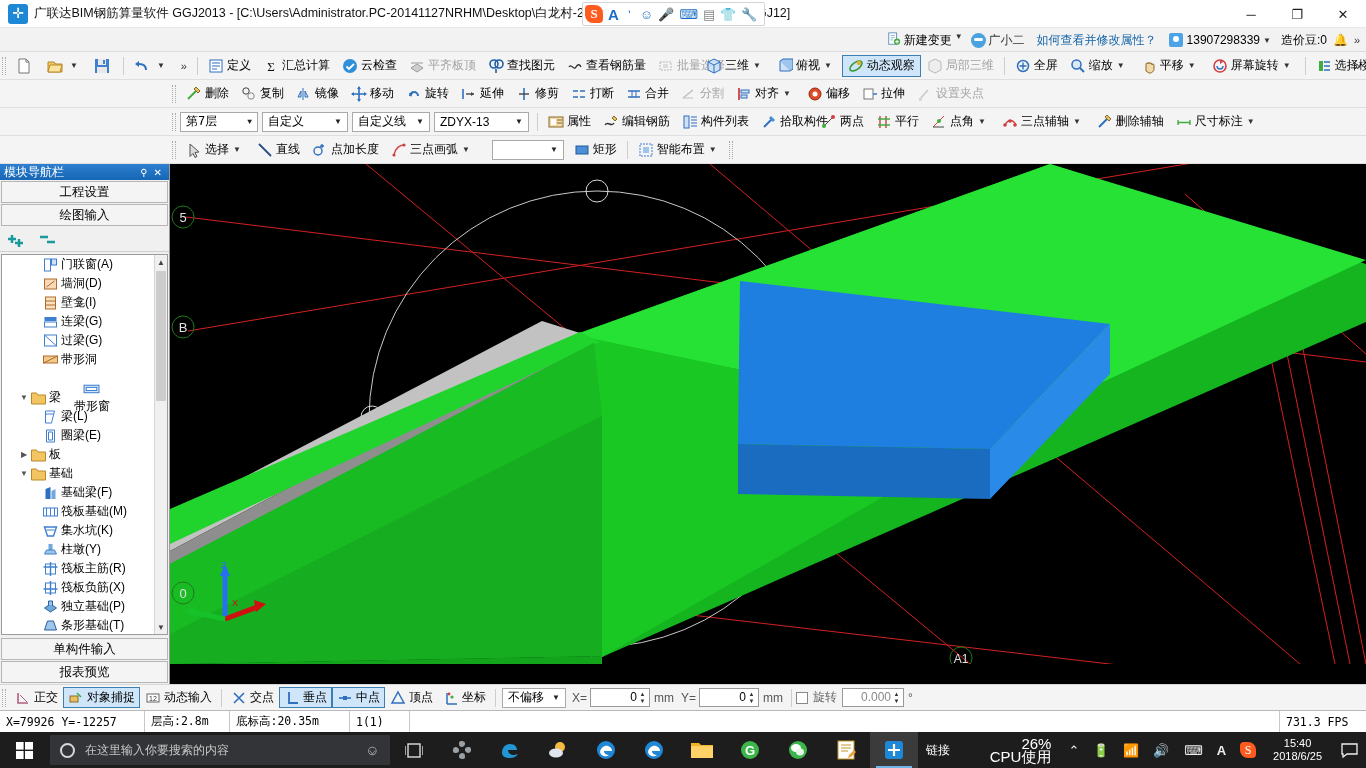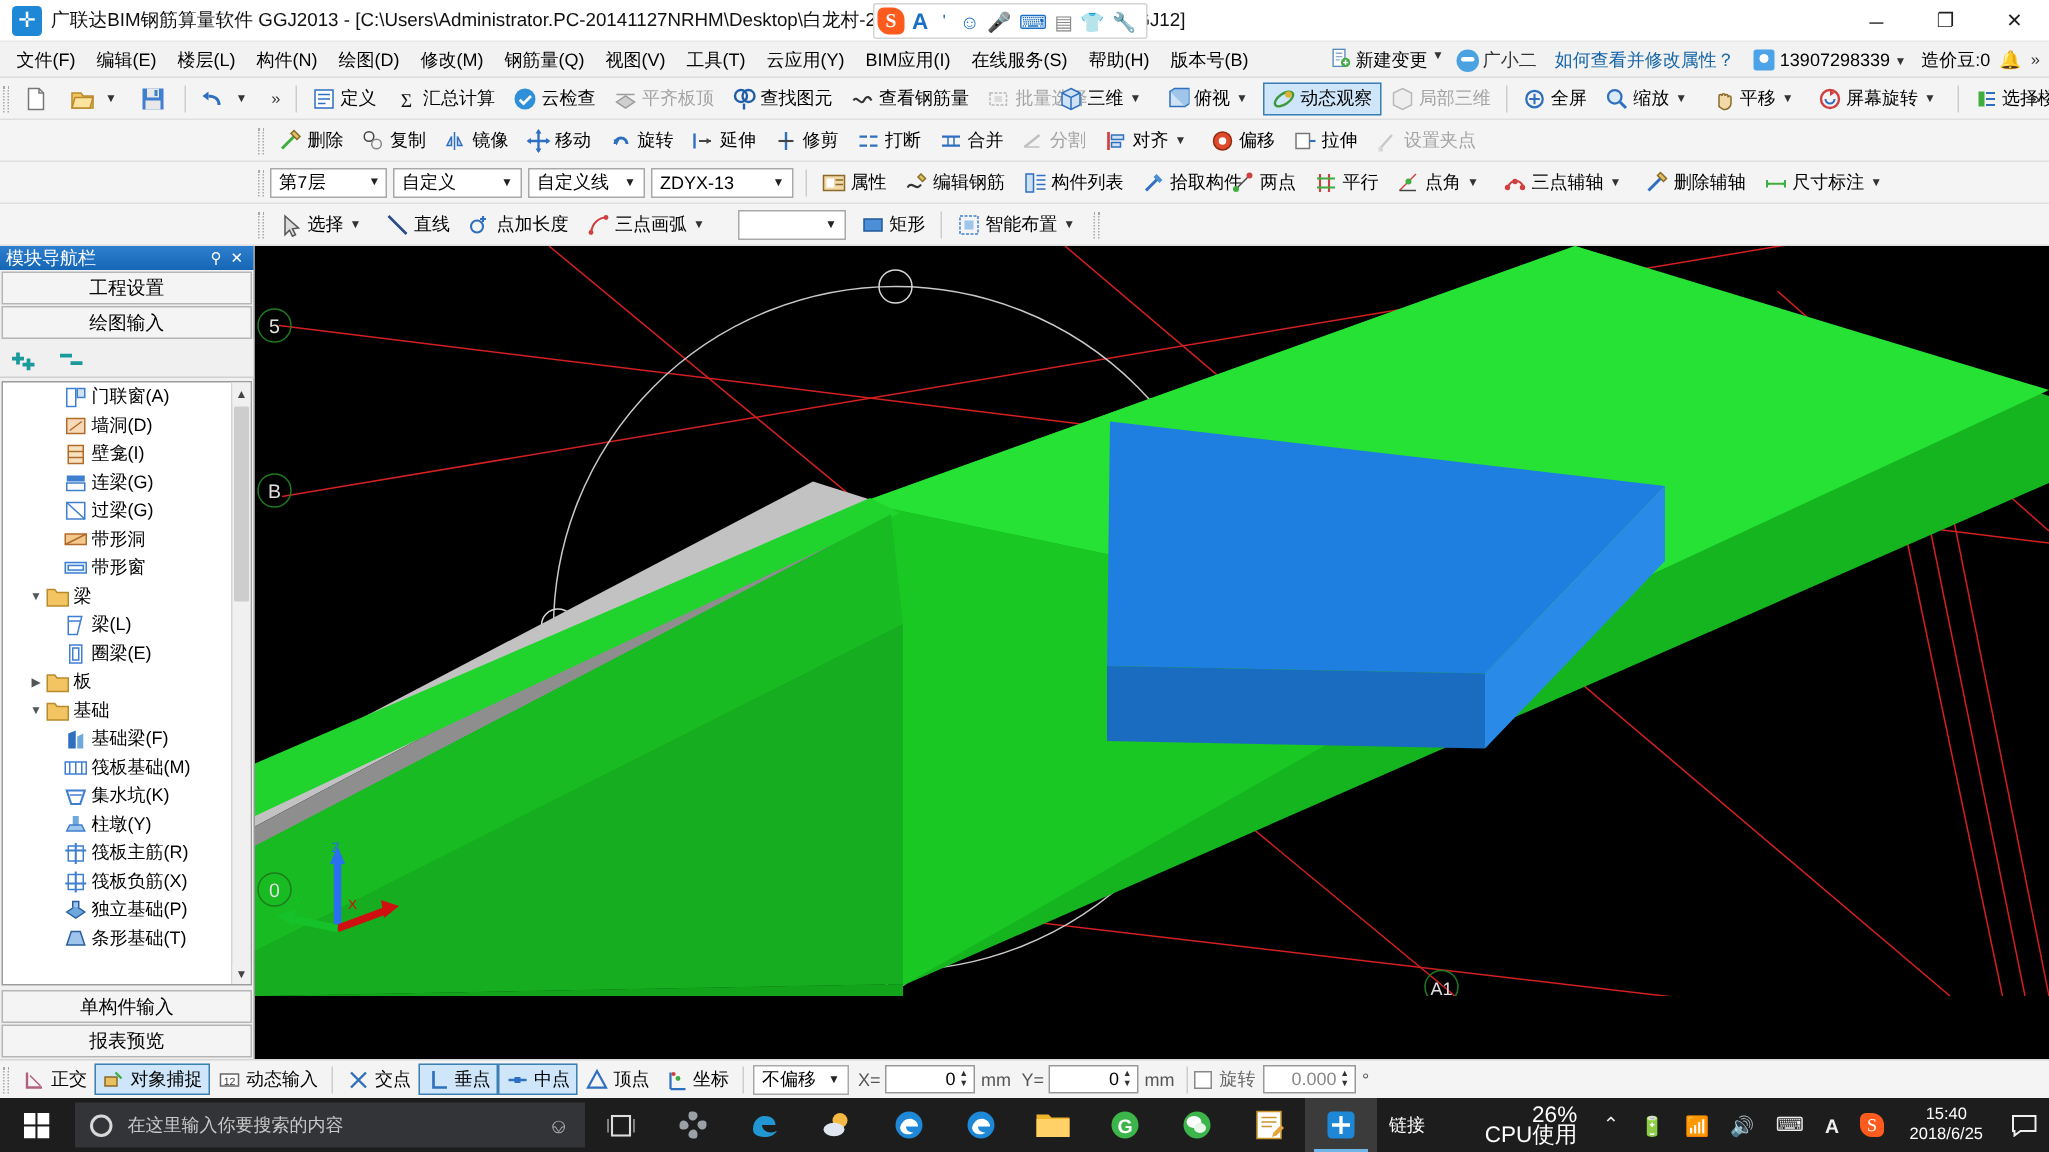--- a/index.html
+++ b/index.html
@@ -124,36 +124,20 @@
     </div>
 
     <div class="wbtns">
       <div class="wbtn">─</div>
       <div class="wbtn">❐</div>
       <div class="wbtn close">✕</div>
     </div>
   </div>
 
   <div class="menubar">
-    <div id="menu-items" style="display:flex;align-items:center;padding-left:4px;">
-        <div class="mi">文件(F)</div>
-        <div class="mi">编辑(E)</div>
-        <div class="mi">楼层(L)</div>
-        <div class="mi">构件(N)</div>
-        <div class="mi">绘图(D)</div>
-        <div class="mi">修改(M)</div>
-        <div class="mi">钢筋量(Q)</div>
-        <div class="mi">视图(V)</div>
-        <div class="mi">工具(T)</div>
-        <div class="mi">云应用(Y)</div>
-        <div class="mi">BIM应用(I)</div>
-        <div class="mi">在线服务(S)</div>
-        <div class="mi">帮助(H)</div>
-        <div class="mi">版本号(B)</div>
-      </div>
     <div class="mb-right">
       <span style="display:flex;padding:0 4px;">
         <svg class="small-ico" viewBox="0 0 16 16">
             <rect x="2" y="1" width="9" height="13" fill="#fff" stroke="#5588bb"></rect>
             <path d="M4 4h5M4 6.5h5M4 9h3" stroke="#88aacc" fill="none"></path>
             <circle cx="11.5" cy="11" r="3.5" fill="#3faa3f"></circle>
             <path d="M11.5 9v4M9.5 11h4" stroke="#fff" stroke-width="1.2"></path>
           </svg>
         <span>新建变更</span>
         <span class="chev">▼</span>
@@ -661,21 +645,21 @@
               <span class="lbl">过梁(G)</span>
             </div>
             <div class="trow" style="padding-left: 28px;">
               <span class="tgl" style="font-size: 8px;"></span>
               <svg class="ti" viewBox="0 0 16 16" style="width: 17px; height: 16px;">
                 <rect x="1" y="4" width="14" height="7" fill="#f2c98a" stroke="#b06a2a"></rect>
                 <path d="M1 11l14-7" stroke="#b06a2a"></path>
               </svg>
               <span class="lbl">带形洞</span>
             </div>
-            <div class="trow" style="padding-left: 28px;">
+            <div class="trow" style="padding-left: 28px; flex-direction: column;">
               <span class="tgl" style="font-size: 8px;"></span>
               <svg class="ti" viewBox="0 0 16 16" style="width: 17px; height: 16px;">
                 <rect x="1" y="4" width="14" height="7" fill="#dff0fb" stroke="#3f7fd0"></rect>
                 <rect x="3" y="6" width="10" height="3" fill="#fff" stroke="#3f7fd0"></rect>
               </svg>
               <span class="lbl">带形窗</span>
             </div>
             <div class="trow" style="padding-left: 16px;">
               <span class="tgl" style="font-size: 8px;">▼</span>
               <svg class="ti" viewBox="0 0 16 16" style="width: 17px; height: 16px;">
@@ -952,20 +936,28 @@
     <div class="numbox" style="width:62px;color:#888;">
       <span>0.000</span>
       <span class="spin">
           <i>▲</i>
           <i>▼</i>
         </span>
     </div>
     <span style="color:#555;padding:0 4px;">°</span>
   </div>
 
+  <div class="statusbar">
+    <div class="sfield" style="width:145px;">X=79926  Y=-12257</div>
+    <div class="sfield" style="width:85px;">层高:2.8m</div>
+    <div class="sfield" style="width:120px;">底标高:20.35m</div>
+    <div class="sfield" style="width:60px;">1(1)</div>
+    <div class="sfield" style="flex:1;"></div>
+    <div class="sfield" style="width:86px;border-right:none;">731.3 FPS</div>
+  </div>
 </div>
 
 <div class="taskbar">
   <div class="startbtn">
     <svg width="17" height="17" viewBox="0 0 17 17">
       <rect x="0" y="0" width="7.6" height="7.6" fill="#fff"></rect>
         <rect x="9" y="0" width="8" height="7.6" fill="#fff"></rect>
       <rect x="0" y="9" width="7.6" height="8" fill="#fff"></rect>
         <rect x="9" y="9" width="8" height="8" fill="#fff"></rect>
     </svg>

